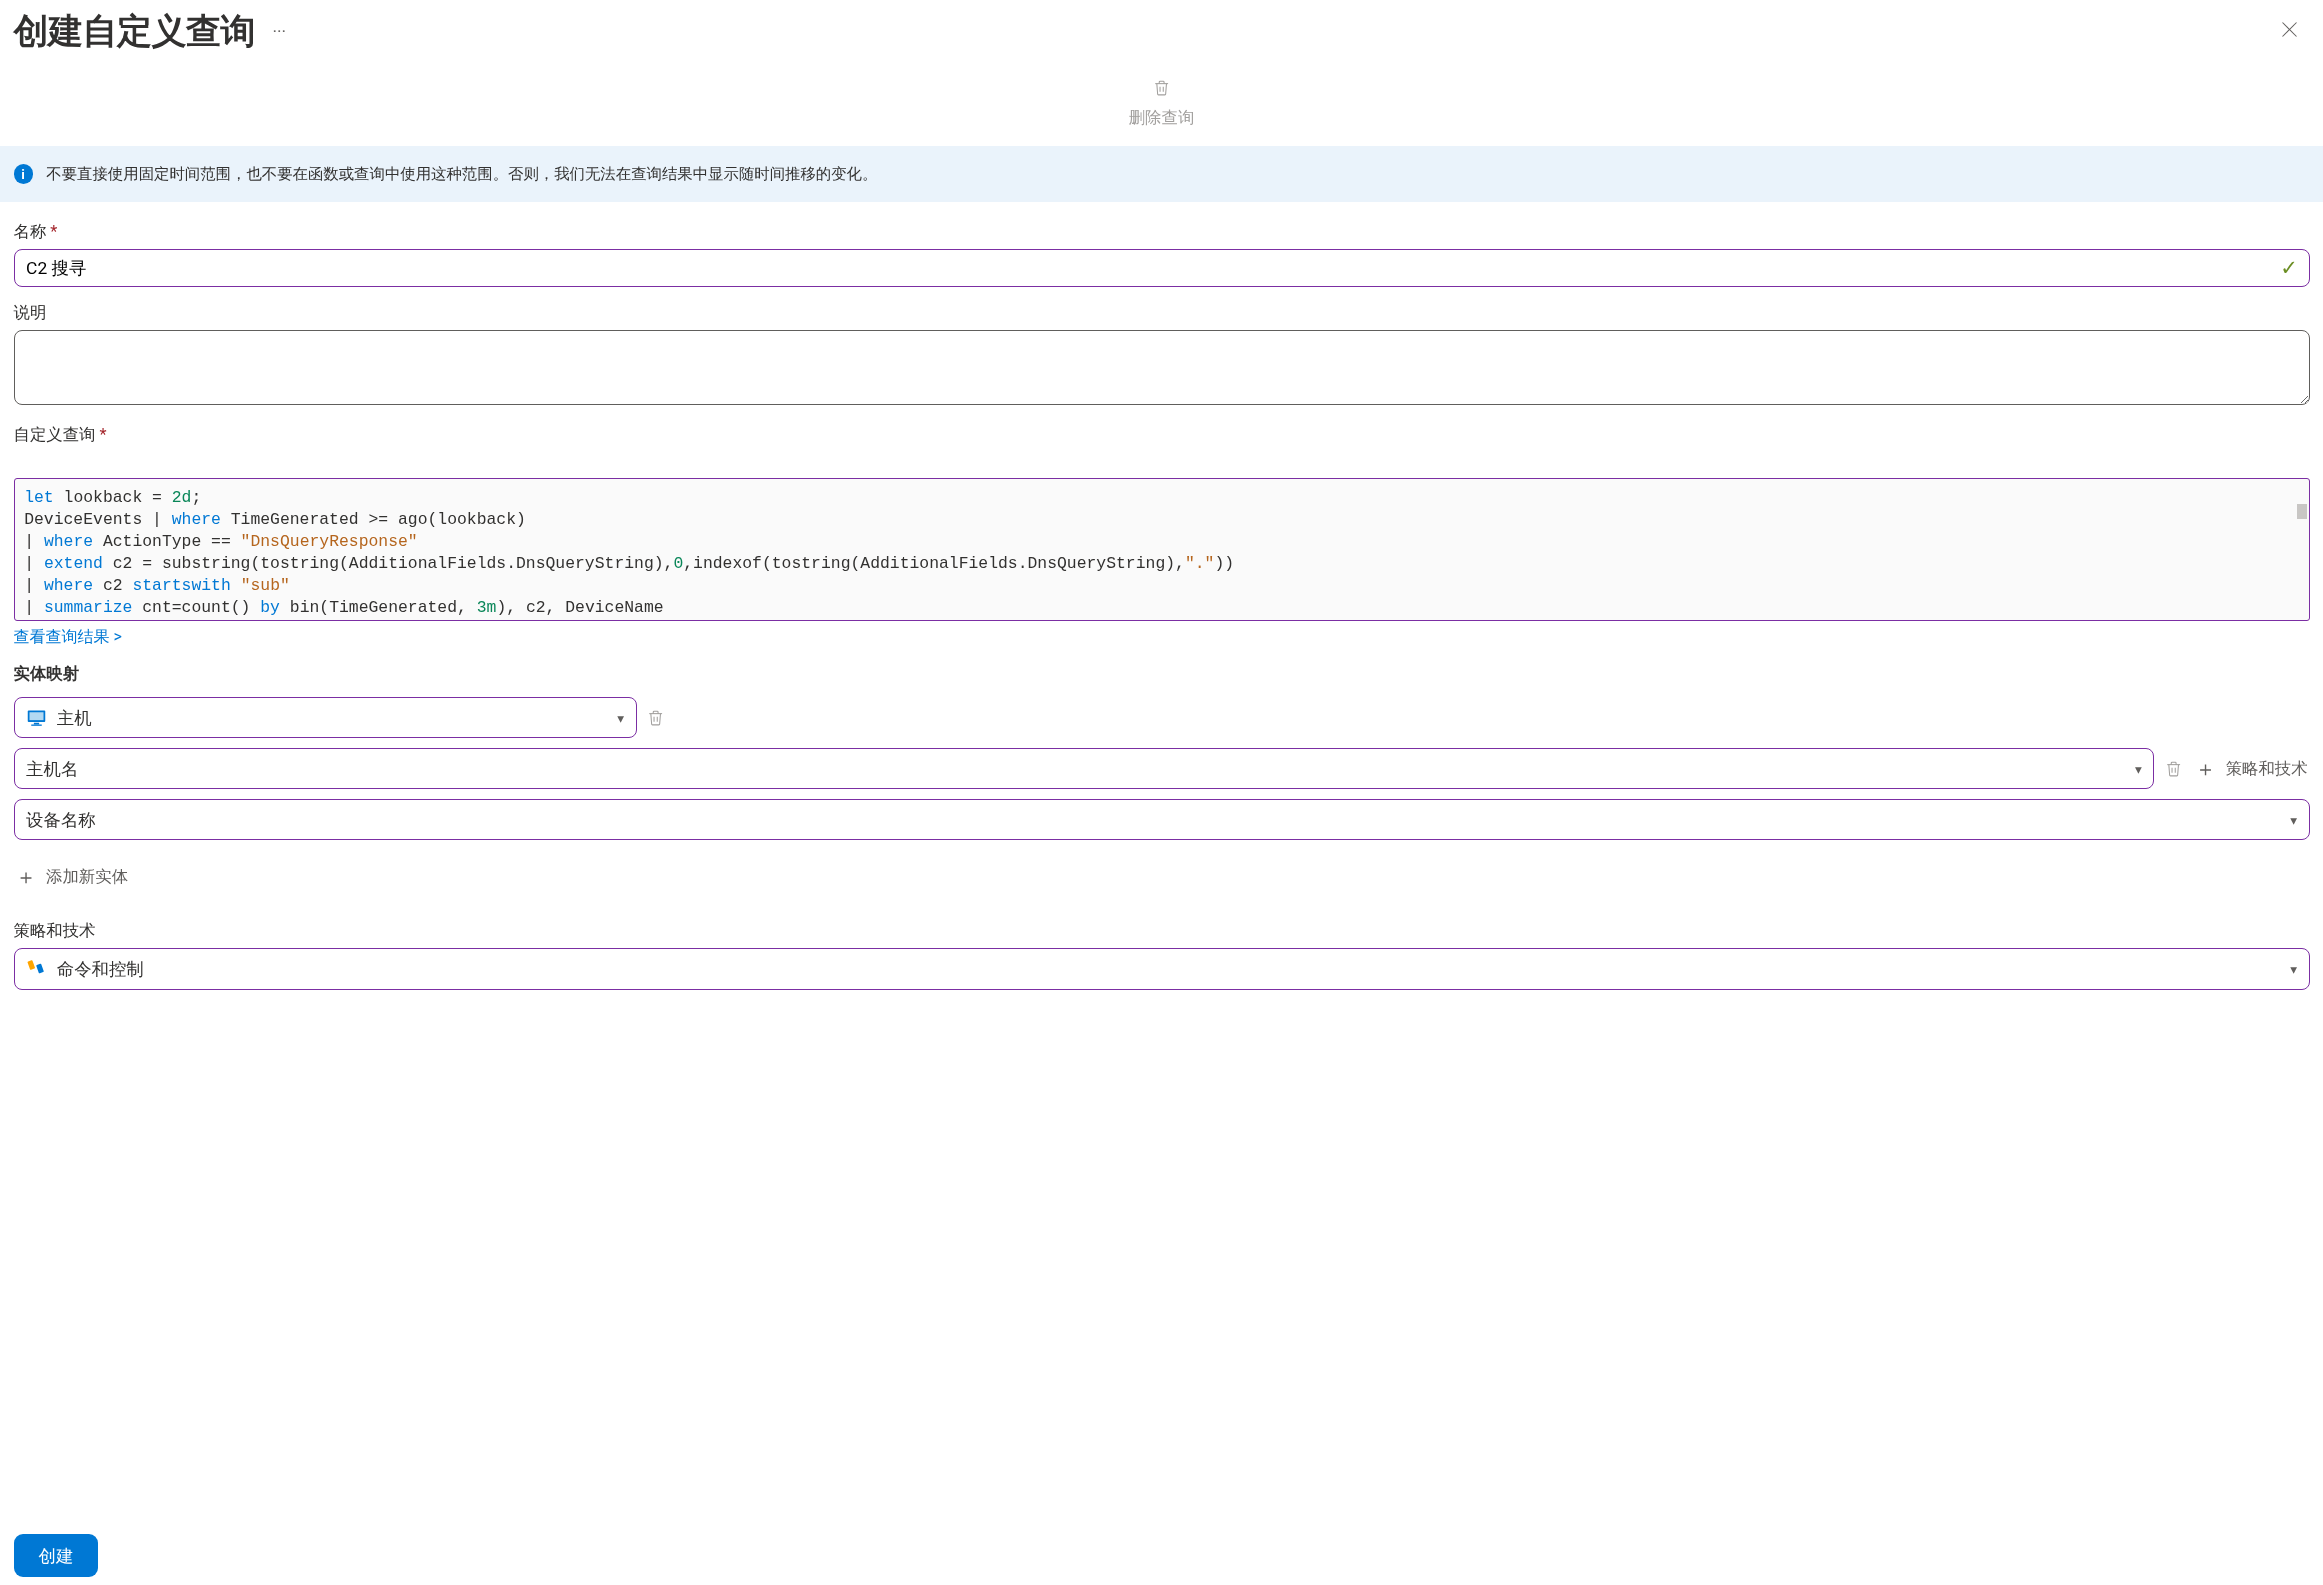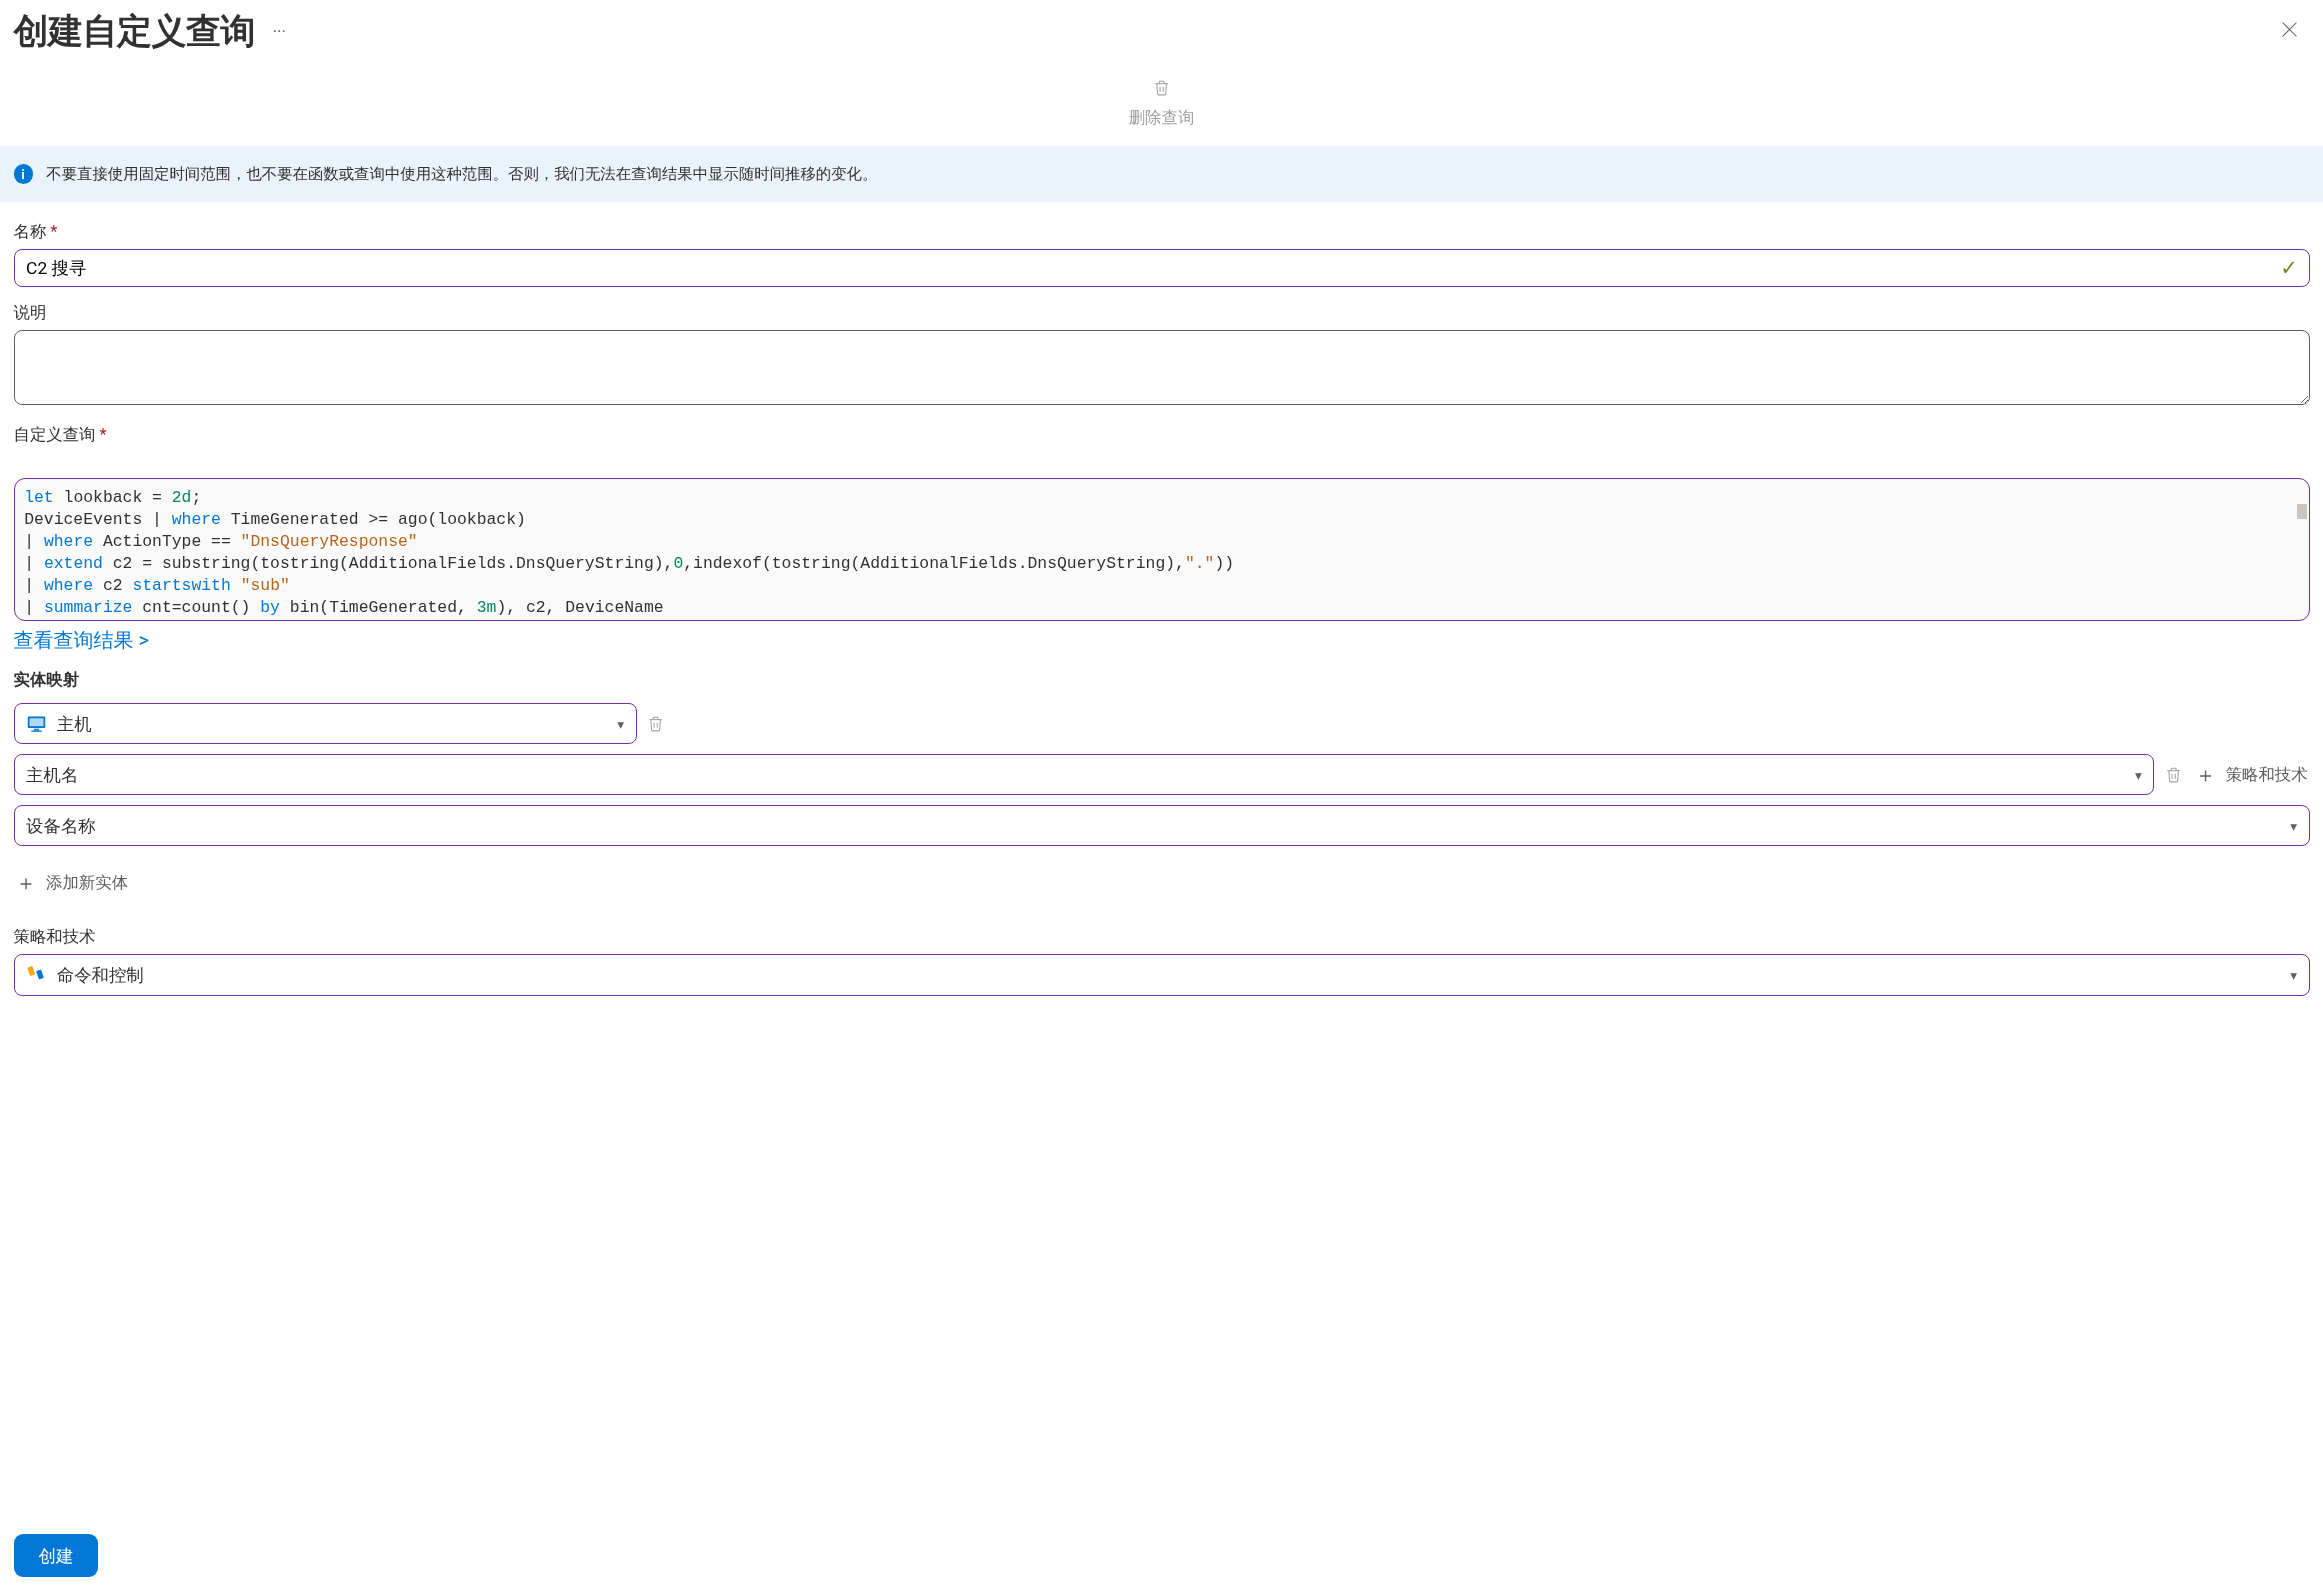--- a/index.html
+++ b/index.html
@@ -67,21 +67,21 @@
 
   .textarea-input {
     border-color: #605e5c;
     height: 75px;
     resize: vertical;
   }
 
   .code-box {
     width: 100%;
     border: 1px solid #7b2ea3;
-    border-radius: 11px;
+    border-radius: 3px;
     background: #fafafa;
     padding: 7.7px 9.7px;
     font-family: Consolas, "Courier New", monospace;
     font-size: 16.4px;
     line-height: 1.35;
     height: 143px;
     overflow: hidden;
     position: relative;
     white-space: pre;
     margin-top: 32px;
@@ -89,21 +89,21 @@
   .code-box .k { color: #0078d4; }
   .code-box .s { color: #b5651d; }
   .code-box .n { color: #098658; }
   .code-box .pipe { color: #323130; }
   .code-box .scroll-thumb {
     position: absolute; right: 1.9px; top: 25px; width: 9.7px; height: 15.4px;
     background: #c8c6c4; border-radius: 0;
   }
 
   .view-results-link {
-    color: #0078d4; font-size: 20px; cursor: pointer;
+    color: #0078d4; font-size: 16px; cursor: pointer;
     display: inline-block; margin-top: 5.8px;
   }
 
   .subheading { font-weight: 700; font-size: 16.4px; margin-top: 7.7px; margin-bottom: 11.6px; }
 
   .row-flex { display: flex; align-items: center; gap: 9.7px; margin-bottom: 9.7px; }
 
   .select-ctl, .select-ctl-small {
     display: flex; align-items: center; justify-content: space-between;
     cursor: pointer;

